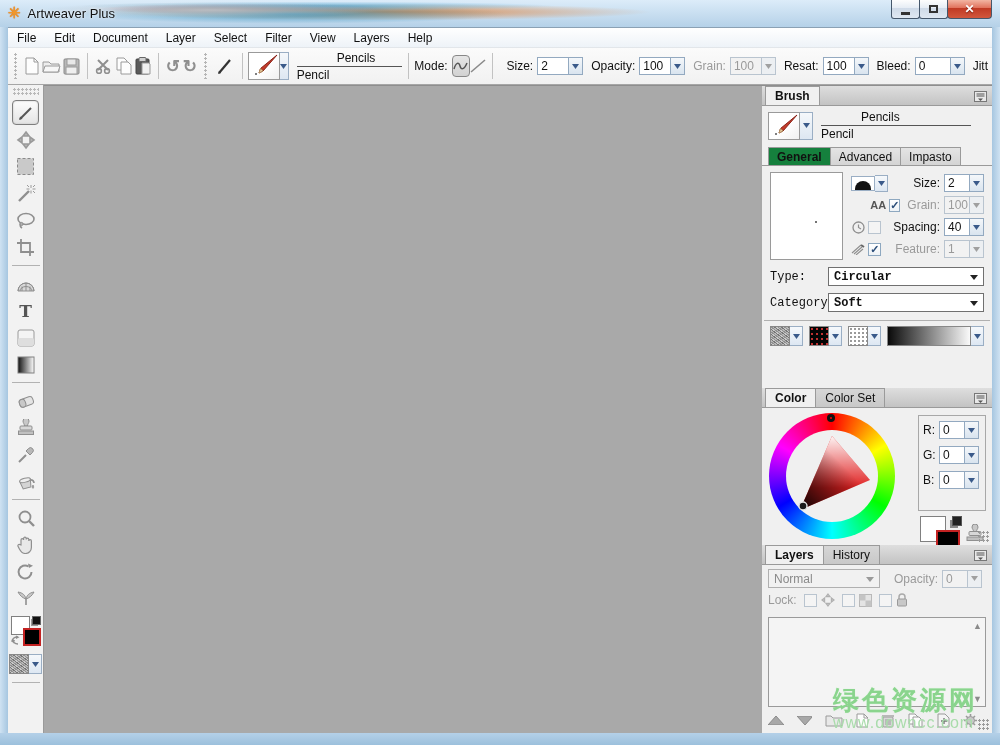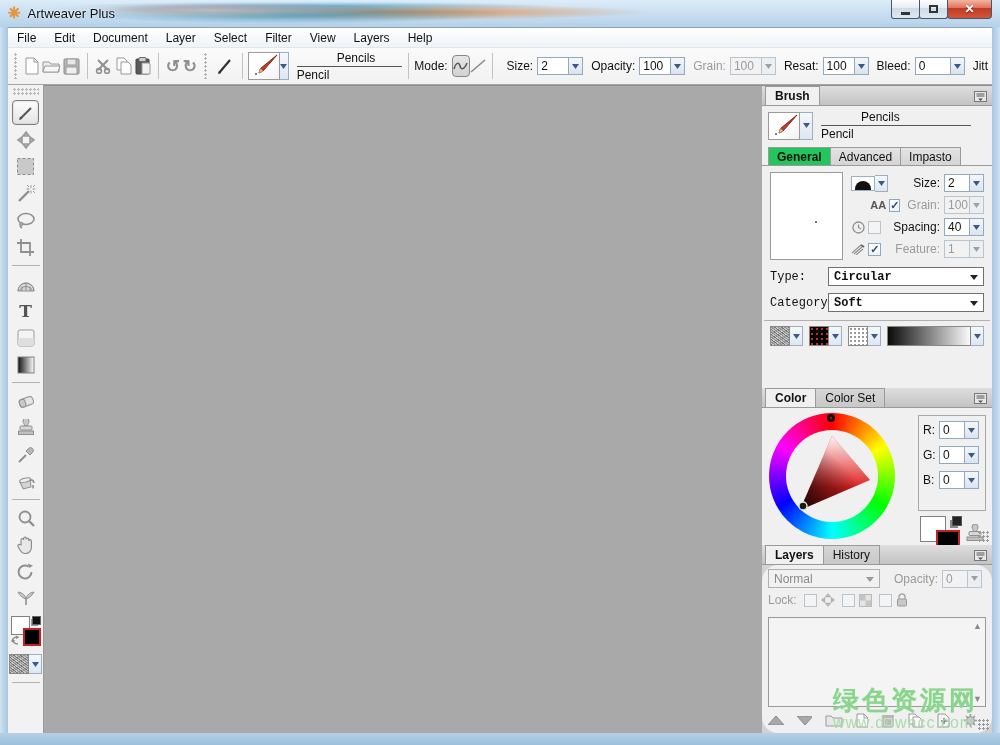--- a/index.html
+++ b/index.html
@@ -105,21 +105,21 @@
   .ptab.active { background:#f0f0f0; font-weight:bold; position:relative; z-index:2; }
   .panel-menu { position:absolute; right:4px; top:3px; width:16px; height:14px; display:flex; align-items:center; justify-content:center; }
   .panel-body { background:#f0f0f0; }
 
   
   #brush-body { height:282px; padding:4px 6px 0; position:relative; }
   .preset-row { display:flex; align-items:center; }
   .btabs { display:flex; margin-top:6px; align-items:flex-end; }
   .btab { border:1px solid #9a9a9a; border-bottom:none; padding:2px 8px; margin-right:-1px;
     background:linear-gradient(#e4e4e4,#d4d4d4); height:18px; }
-  .btab.active { background:#22c55e; font-weight:bold; z-index:2; position:relative; }
+  .btab.active { background:#15803d; font-weight:bold; z-index:2; position:relative; }
   .btab-body { border-top:1px solid #9a9a9a; margin:0 -6px; padding:6px 8px 4px; }
   .brush-grid { display:flex; }
   .brush-preview { width:88px; height:88px; background:#fff; border:1px solid #9a9a9a; position:relative; }
   .brush-preview .dot { position:absolute; left:44px; top:48px; width:2px; height:2px; background:#444; border-radius:50%; }
   .bg-rows { flex:1; margin-left:8px; }
   .bg-row { display:flex; align-items:center; height:22px; }
   .tip-swatch { width:24px; height:15px; border:1px solid #9aaec4; background:#fff; position:relative; overflow:hidden; }
   .tip-swatch i { position:absolute; left:3px; bottom:-7px; width:16px; height:16px; background:#111; border-radius:50%; }
   .mini-drop.h15 { height:17px; }
   .chk { width:13px; height:13px; border:1px solid #8ea8c0; background:linear-gradient(#fff,#eef2f6);
@@ -154,21 +154,21 @@
   .rgb-row .lbl { width:16px; }
   .cp-swatches { position:absolute; left:158px; top:108px; width:46px; height:44px; }
   .cp-swatches .fg { position:absolute; left:0; top:0; width:26px; height:26px; background:#fff; border:1px solid #808080; }
   .cp-swatches .mini { position:absolute; left:32px; top:0; width:10px; height:10px; background:#222; border:1px solid #555; box-shadow:-3px 3px 0 -1px #888; }
   .cp-swatches .bg { position:absolute; left:16px; top:14px; width:24px; height:24px; background:#000; border:2px solid #c32222; }
   .cp-stamp { position:absolute; right:6px; top:116px; }
   .grip-corner { position:absolute; right:2px; bottom:2px; width:12px; height:12px;
     background-image:radial-gradient(circle at 1.5px 1.5px,#9a9a9a 1px,transparent 1.3px); background-size:4px 4px; }
 
   
-  #layers-body { flex:1; height:166px; position:relative; padding:4px 6px 0;border-radius:16px; }
+  #layers-body { flex:1; height:166px; position:relative; padding:4px 6px 0; }
   .lay-row1 { display:flex; align-items:center; }
   .blend-ddl { width:112px; height:19px; border:1px solid #b0b0b0; background:#f1f1f1; color:#8a8a8a;
     display:flex; align-items:center; padding-left:5px; position:relative; }
   .blend-ddl .arrow { position:absolute; right:5px; top:7px; width:0; height:0;
     border-left:4px solid transparent; border-right:4px solid transparent; border-top:5px solid #9a9a9a; }
   .lay-row1 .lbl { margin-left:14px; margin-right:4px; }
   .lock-row { display:flex; align-items:center; margin-top:5px; color:#9a9a9a; gap:4px; }
   .chk.off { border-color:#b9c4cf; background:#f4f4f4; }
   .layers-list { position:absolute; left:6px; right:6px; top:52px; bottom:26px; border:1px solid #9a9a9a; background:#f4f4f4; }
   .scroll-arrow { position:absolute; right:1px; width:13px; height:13px; display:flex; align-items:center; justify-content:center; color:#8a8a8a; font-size:9px; }

